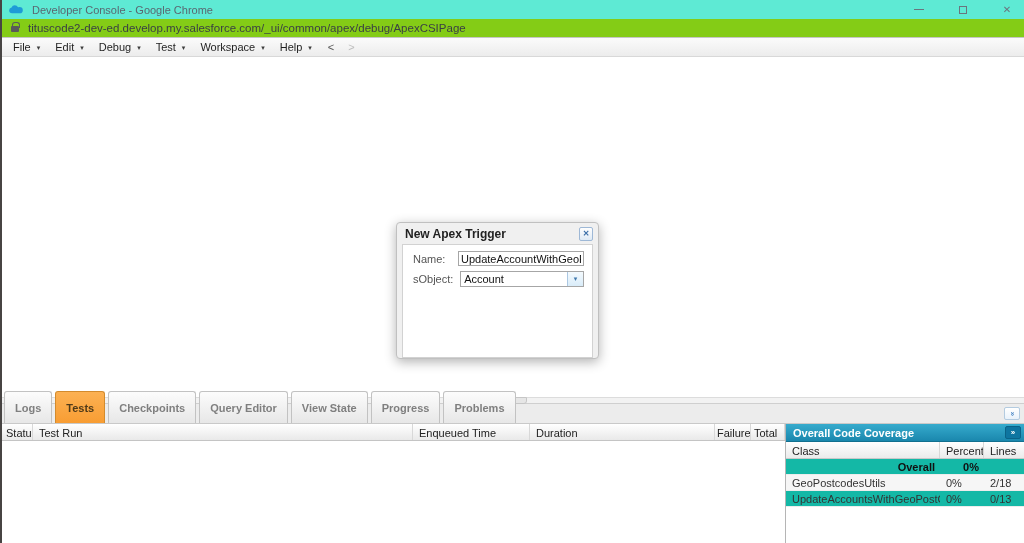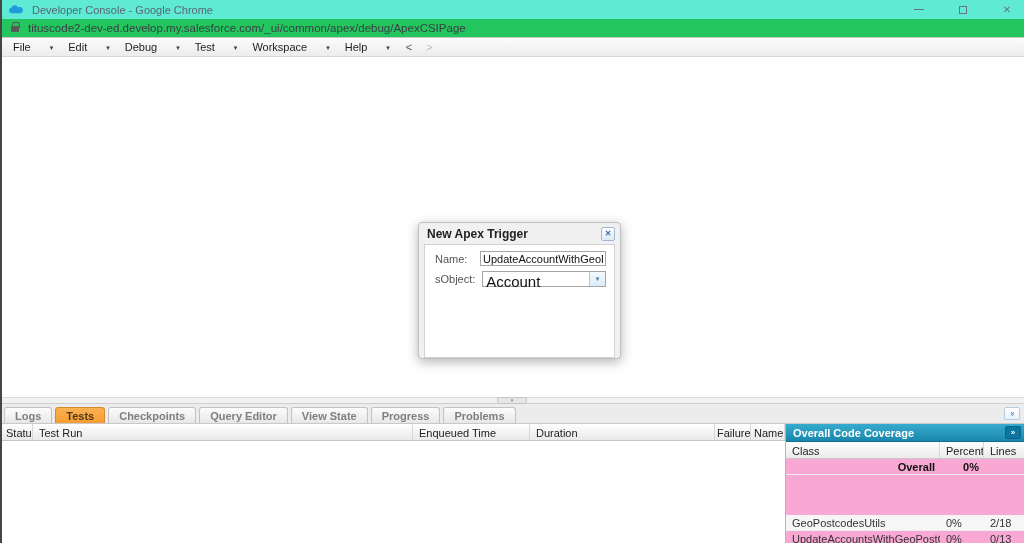--- a/index.html
+++ b/index.html
@@ -18,63 +18,63 @@
   .window-title { font-size:11px; color:#5a6771; }
   .win-controls { position:absolute; right:10px; top:0; height:19px;
     display:flex; align-items:center; gap:30px; }
   .wc { width:14px; height:14px; display:flex; align-items:center;
     justify-content:center; cursor:default; }
   .wc-min-glyph { width:10px; height:1px; background:#6a757e; }
   .wc-max-glyph { width:8px; height:8px; border:1px solid #6a757e; }
   .wc-close-glyph { font-size:10px; color:#6a757e; line-height:1; }
 
   
-  .url-bar { height:19px; flex:0 0 19px; background:#22c55e;
+  .url-bar { height:19px; flex:0 0 19px; background:#84cc16;
     border-bottom:1px solid #c6c6c6; display:flex; align-items:center;
     padding-left:11px; }
   .lock-icon { position:relative; width:8px; height:6px; background:#5a5a5a;
     border-radius:1px; margin:2px 9px 0 0; }
   .lock-icon::before { content:""; position:absolute; top:-4px; left:1px;
     width:6px; height:5px; border:1.2px solid #5a5a5a; border-bottom:none;
     border-radius:3px 3px 0 0; }
   .url-text { font-size:11.5px; color:#3a3f44; }
 
   
   .menu-bar { height:19px; flex:0 0 19px; background:linear-gradient(#fbfbfb,#ececec);
     border-bottom:1px solid #d8d8d8; display:flex; align-items:center; padding-left:7px; }
-  .menu-item { display:flex; align-items:center; gap:19px; padding:0 9px 0 6px;
+  .menu-item { display:flex; align-items:center; gap:6px; padding:0 9px 0 6px;
     font-size:11px; color:#1f1f1f; cursor:default; }
   .caret { font-size:7px; color:#3d3d3d; line-height:1; }
   .nav-arrow { font-size:11px; padding:0 7px; color:#555; }
   .nav-arrow.disabled { color:#bdbdbd; }
 
   
   .main-area { flex:1 1 auto; background:#fff; position:relative; }
 
   
-  .dialog { position:absolute; left:418px; top:222px; width:203px; height:137px;
+  .dialog { position:absolute; left:396px; top:222px; width:203px; height:137px;
     background:#f0f0f0; border:1px solid #c0c0c0; border-radius:4px;
     box-shadow:0 3px 12px rgba(0,0,0,.3); display:flex; flex-direction:column;
     z-index:10; }
   .dialog-title-row { height:21px; flex:0 0 21px; display:flex; align-items:center;
     padding:0 5px 0 8px; }
   .dialog-title { flex:1; font-size:12px; font-weight:bold; color:#222; }
   .dialog-close { width:14px; height:14px; border:1px solid #9eb8d6; border-radius:2px;
     background:linear-gradient(#fefefe,#dfeaf5); color:#3a6ea8; font-size:8px;
     font-weight:bold; display:flex; align-items:center; justify-content:center;
     cursor:pointer; line-height:1; }
   .dialog-body { flex:1; margin:0 5px; background:#fff; border:1px solid #d2d2d2;
     padding-top:6px; }
   .field-row { display:flex; align-items:center; margin:0 8px 5px 10px; }
   .field-label { width:48px; font-size:11px; color:#555; }
   .field-input { width:126px; height:15px; border:1px solid #a6a6a6; font-size:11px;
     padding:0 2px; color:#111; font-family:"Liberation Sans", sans-serif; }
   .select { width:126px; height:16px; border:1px solid #a6a6a6; background:#fff;
     display:flex; align-items:stretch; cursor:pointer; }
-  .select-value { flex:1; font-size:15px; padding:1px 0 0 3px; color:#111; }
+  .select-value { flex:1; font-size:11px; padding:1px 0 0 3px; color:#111; }
   .select-arrow { width:16px; border-left:1px solid #abc7e2;
     background:linear-gradient(#f4fafe,#d9ecf9); color:#4179ad; font-size:7px;
     display:flex; align-items:center; justify-content:center; }
   .dialog-footer { height:24px; flex:0 0 24px; display:flex; align-items:center;
     justify-content:flex-end; padding-right:7px; }
   .submit-btn { min-width:52px; height:17px; border:1px solid #a8a8a8; border-radius:3px;
     background:linear-gradient(#ffffff,#dddddd); font-size:11px; color:#333;
     display:flex; align-items:center; justify-content:center; cursor:pointer; }
 
   
@@ -85,21 +85,21 @@
     border-radius:0 0 3px 3px; display:flex; align-items:center; justify-content:center;
     cursor:row-resize; }
   .splitter-handle .g { font-size:5px; color:#808080; line-height:1; }
 
   
   .bottom-panel { flex:0 0 139px; height:139px; display:flex; flex-direction:column;
     background:#fff; }
   .tab-strip { height:20px; flex:0 0 20px; background:#ececec;
     border-bottom:1px solid #c9c9c9; display:flex; align-items:flex-end;
     padding:0 4px; gap:3px; position:relative; }
-  .tab { height:16px; padding:0 10px; display:flex; align-items:center;
+  .tab { height:32px; padding:0 10px; display:flex; align-items:center;
     font-size:11px; font-weight:bold; color:#7f7f7f;
     background:linear-gradient(#fcfcfc,#e7e7e7); border:1px solid #c2c2c2;
     border-bottom:none; border-radius:3px 3px 0 0; cursor:pointer; white-space:nowrap; }
   .tab.active { background:linear-gradient(#fcb153,#f89d33); border-color:#d38b2d;
     color:#4f3a19; }
   .collapse-btn { position:absolute; right:4px; top:3px; width:16px; height:13px;
     border:1px solid #b3cbe0; border-radius:2px;
     background:linear-gradient(#ffffff,#e9f2fa); display:flex; align-items:center;
     justify-content:center; cursor:pointer; }
   .collapse-btn .g { color:#3e7fc1; font-size:8px; transform:rotate(90deg);
@@ -115,36 +115,36 @@
   .col-status { width:33px; flex:0 0 33px; }
   .col-testrun { flex:1 1 auto; min-width:0;text-align:center; }
   .col-enqueued { width:117px; flex:0 0 117px; }
   .col-duration { width:185px; flex:0 0 185px; }
   .col-failures { width:36px; flex:0 0 36px; padding-left:2px; }
   .col-total { width:34px; flex:0 0 34px; padding-left:3px; border-right:1px solid #d8d8d8; }
   .grid-body { flex:1; background:#fff; }
 
   
   .coverage-panel { width:239px; flex:0 0 239px; border-left:1px solid #b5b5b5;
-    display:flex; flex-direction:column; background:#f9a8d4; }
+    display:flex; flex-direction:column; background:#14b8a6; }
   .cov-header { height:18px; flex:0 0 18px;
     background:linear-gradient(#36abcd,#1a87ad); display:flex; align-items:center;
     padding:0 3px 0 7px; border-bottom:1px solid #12708f; }
   .cov-title { flex:1; color:#fff; font-size:11px; font-weight:bold; }
   .cov-expand { width:16px; height:13px; background:#0e75a0; border:1px solid #0a6388;
     border-radius:2px; color:#fff; display:flex; align-items:center;
     justify-content:center; font-size:8px; font-weight:bold; cursor:pointer; }
   .cov-cols { height:17px; flex:0 0 17px; display:flex;
     background:linear-gradient(#ffffff,#ebebeb); border-bottom:1px solid #c9c9c9;justify-content:center; }
   .cov-col-class { flex:1 1 auto; min-width:0; }
   .cov-col-percent { width:44px; flex:0 0 44px; }
   .cov-col-lines { width:40px; flex:0 0 40px; border-right:none; }
   .cov-row { display:flex; height:16px; flex:0 0 16px; align-items:center;
     border-bottom:1px solid #ececec; font-size:11px; color:#333; cursor:default; }
-  .cov-row.alt { background:#f6f6f6;margin-top:40px; }
+  .cov-row.alt { background:#f6f6f6; }
   .cov-row.bold .ccell { font-weight:bold; color:#111;text-align:right; }
   .ccell { padding:0 5px 0 6px; white-space:nowrap; overflow:hidden; }
   .cov-body-rest { flex:1; background:#fff; }
 </style>
 </head>
 <body>
 
 <div class="window">
   <div class="left-edge"></div>
 
@@ -248,21 +248,21 @@
 
     <div class="panel-content">
 
       <div class="tests-area">
         <div class="grid-header">
           <span class="hcell col-status">Status</span>
           <span class="hcell col-testrun">Test Run</span>
           <span class="hcell col-enqueued">Enqueued Time</span>
           <span class="hcell col-duration">Duration</span>
           <span class="hcell col-failures">Failures</span>
-          <span class="hcell col-total">Name</span>
+          <span class="hcell col-total">Total</span>
         </div>
         <div class="grid-body"></div>
       </div>
 
       <div class="coverage-panel">
         <div class="cov-header">
           <span class="cov-title">Overall Code Coverage</span>
           <span class="cov-expand">
             <span>»</span>
           </span>

